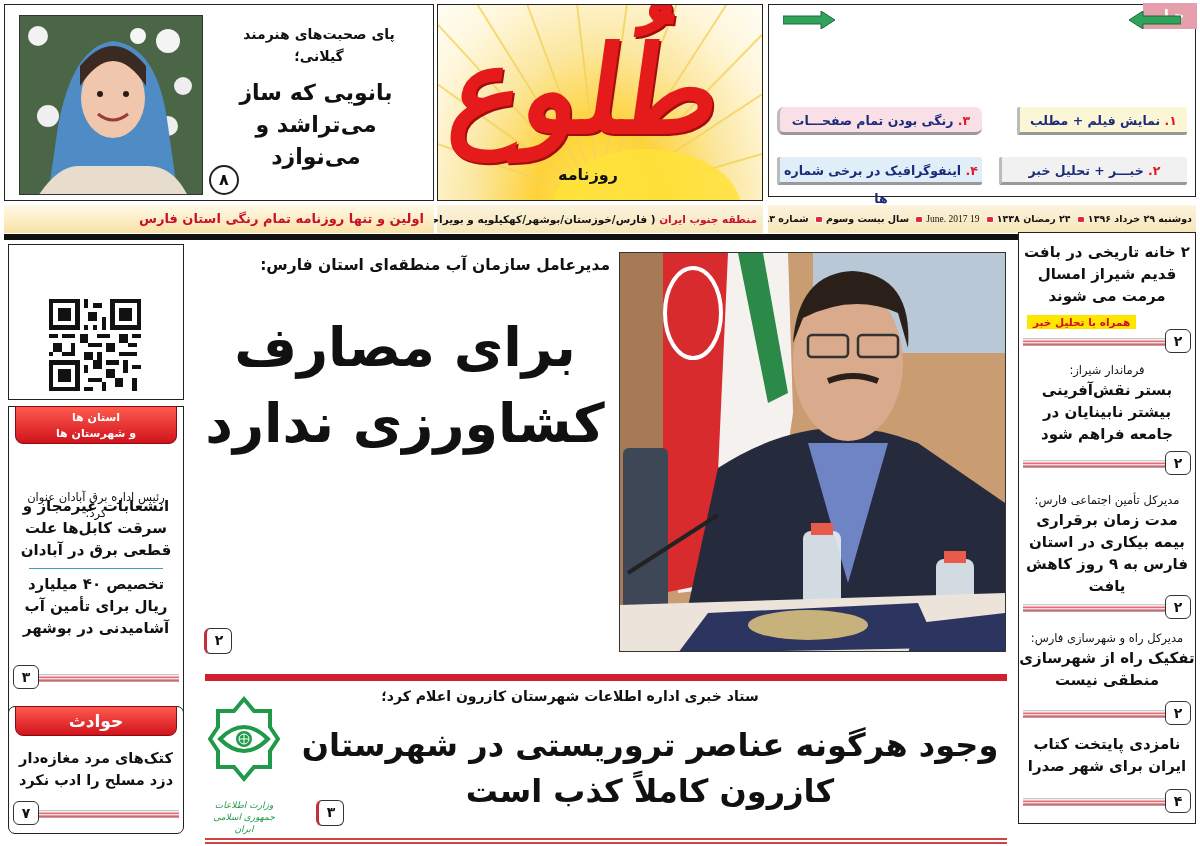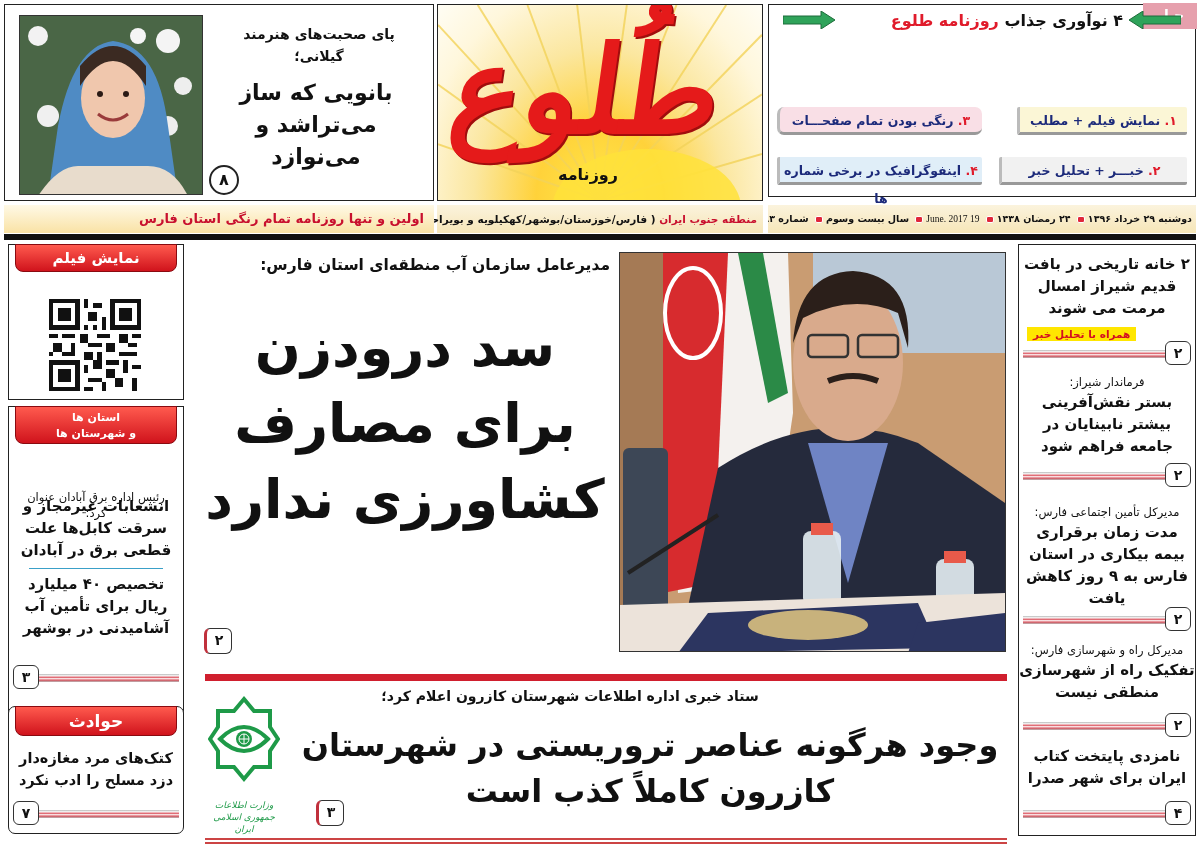--- a/index.html
+++ b/index.html
@@ -58,41 +58,37 @@
   #main-photo { left: 619px; top: 252px; width: 387px; height: 400px; border: 1.5px solid #333; overflow: hidden; background: #c9a27a; }
 
   
   .red-rule { left: 205px; top: 674px; width: 802px; height: 7px; background: #d01f2e; }
   #sub-kicker { left: 300px; top: 688px; width: 540px; font-size: 14px; font-weight: bold; text-align: center; }
   #sub-title { left: 300px; top: 722px; width: 700px; font-size: 32px; font-weight: bold; text-align: center; line-height: 46px; }
   #ministry-logo { left: 208px; top: 695px; width: 72px; height: 140px; }
   .dbl-rule { left: 205px; top: 838px; width: 802px; height: 6px; border-top: 2px solid #c44; border-bottom: 2px solid #c44; }
 
   
-  #right-col { left: 1018px; top: 244px; width: 178px; height: 592px; padding-left: 16px; }
+  #right-col { left: 1018px; top: 232px; width: 178px; height: 592px; padding-left: 16px; }
   .rc-item { position: absolute; left: 0; right: 0; }
   .rc-kicker { font-size: 11.5px; text-align: center; line-height: 18px; }
   .rc-title { font-size: 15px; font-weight: bold; text-align: center; line-height: 22px; }
   .yellow-tag { display: inline-block; background: #ffe600; color: #d41020; font-size: 10.5px; font-weight: bold; padding: 1px 6px; }
 </style>
 </head>
 <body>
 
 <div id="promo" class="abs box">
   <div class="corner-tag">جـار</div>
   <svg class="arrow" style="right:14px; top:6px;" viewBox="0 0 52 18">
     <polygon points="0,9 14,0 14,5 52,5 52,13 14,13 14,18" fill="#2fa35a" stroke="#1d6b3a" stroke-width="1"></polygon>
   </svg>
   <svg class="arrow" style="left:14px; top:6px;" viewBox="0 0 52 18">
     <polygon points="52,9 38,0 38,5 0,5 0,13 38,13 38,18" fill="#2fa35a" stroke="#1d6b3a" stroke-width="1"></polygon>
   </svg>
-  <div class="headline1">
-    <span>۴ نوآوری جذاب</span>
-    <span class="red">روزنامه طلوع</span>
-  </div>
 
   <div class="feat" style="right:8px; top:102px; width:170px; background:#fbf6d6;">
     <span class="num">۱.</span>
     <span>نمایش فیلم + مطلب</span>
   </div>
   <div class="feat" style="left:8px; top:102px; width:205px; background:#f9dfe6;border-radius:7px;">
     <span class="num">۳.</span>
     <span>رنگی بودن تمام صفحـــات</span>
   </div>
   <div class="feat" style="right:8px; top:152px; width:188px; background:#f1f1f1;">
@@ -160,21 +156,20 @@
   <span>دوشنبه ۲۹ خرداد ۱۳۹۶</span><span class="sep"></span>
   <span>۲۴ رمضان ۱۴۳۸</span><span class="sep"></span>
   <span style="font-family:'Liberation Serif',serif;font-weight:normal;">19 June. 2017</span><span class="sep"></span>
   <span>سال بیست وسوم</span><span class="sep"></span>
   <span>شماره ۱۹۸۳</span>
   
 </div>
 <div class="abs black-rule"></div>
 
 <div id="film" class="abs box">
-  <div class="red-tab" style="left:6px; right:6px; top:-1px; font-size:15px; line-height:26px;">نمایش فیلم</div>
   <svg class="qr" viewBox="0 0 21 21" shape-rendering="crispEdges">
     <rect width="21" height="21" fill="#fff"></rect>
     <g fill="#111">
       <rect x="0" y="0" width="7" height="7"></rect>
         <rect x="1" y="1" width="5" height="5" fill="#fff"></rect>
         <rect x="2" y="2" width="3" height="3"></rect>
       <rect x="14" y="0" width="7" height="7"></rect>
         <rect x="15" y="1" width="5" height="5" fill="#fff"></rect>
         <rect x="16" y="2" width="3" height="3"></rect>
       <rect x="0" y="14" width="7" height="7"></rect>
@@ -237,21 +232,20 @@
   <div class="red-tab" style="left:6px; right:6px; top:-1px; height:30px; font-size:17px; line-height:28px;">حوادث</div>
   <div class="t">کتک‌های مرد مغازه‌دار دزد مسلح را ادب نکرد</div>
   <div class="pen-ref" style="left:4px; right:4px; top:94px;">
     <div class="shaft" style="left:24px; right:0;"></div>
     <div class="num" style="left:0; top:0;">۷</div>
   </div>
 </div>
 
 <div id="main-kicker" class="abs">مدیرعامل سازمان آب منطقه‌ای استان فارس:</div>
 <div id="main-title" class="abs">
-  <div>سد درودزن</div>
   <div>برای مصارف</div>
   <div>کشاورزی ندارد</div>
 </div>
 <div class="abs" style="left:204px; top:628px; width:28px; height:26px; border:1.5px solid #333; border-left:3px solid #c0303c; border-radius:6px; text-align:center; font-size:14px; font-weight:bold; line-height:22px; background:#fff;">۲</div>
 
 <div id="main-photo" class="abs">
   <svg width="387" height="400" viewBox="0 0 387 400">
     <rect width="387" height="400" fill="#c99c72"></rect>
     <rect x="195" y="0" width="192" height="100" fill="#b9c8d6"></rect>
     <rect x="0" y="0" width="50" height="400" fill="#a57a55"></rect>

